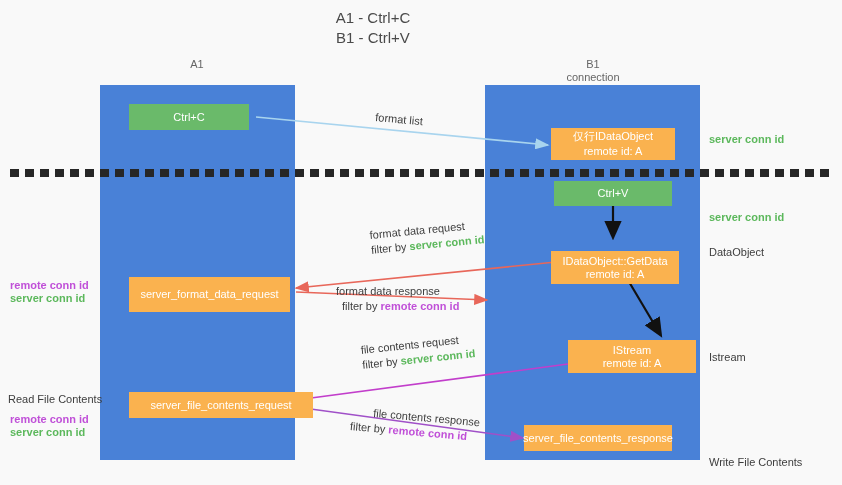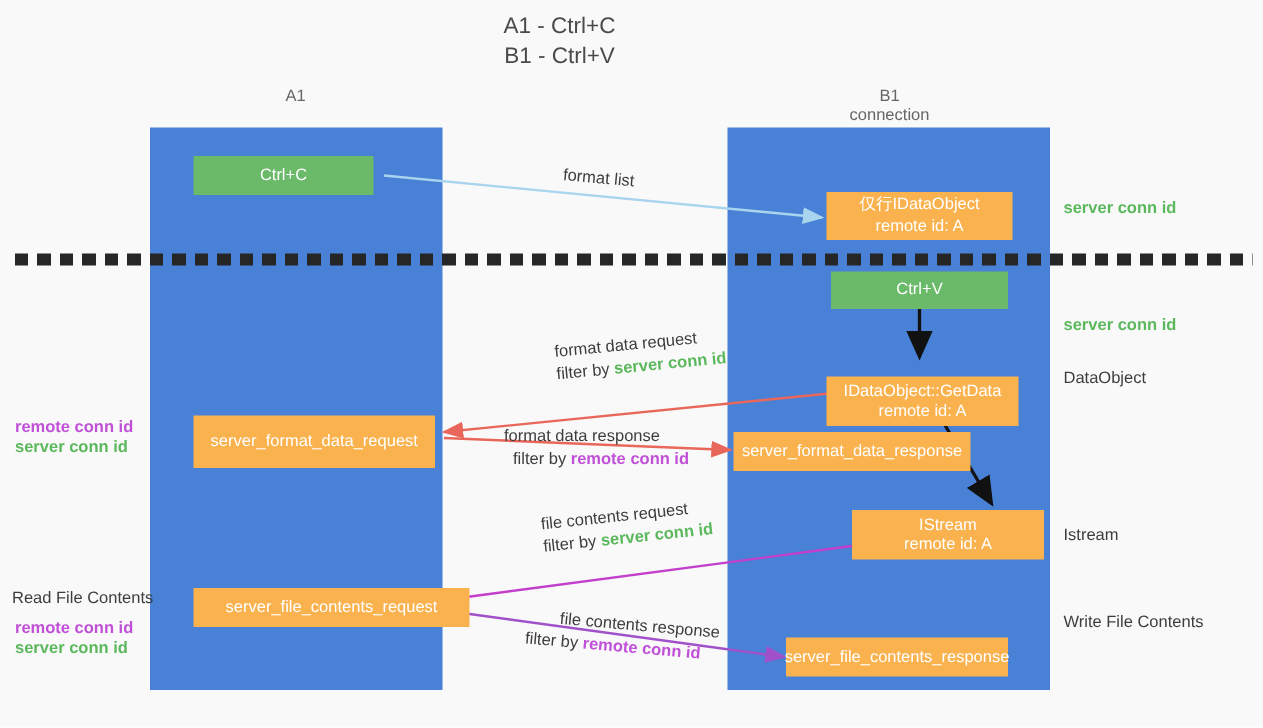--- a/index.html
+++ b/index.html
@@ -194,23 +194,20 @@
   <div class="node orange" style="left:551px; top:251px; width:128px; height:33px;">
     <span>IDataObject::GetData</span>
     <span class="l2">remote id: A</span>
   </div>
 
   <div class="node orange" style="left:568px; top:340px; width:128px; height:33px;">
     <span>IStream</span>
     <span class="l2">remote id: A</span>
   </div>
 
-  <div class="node orange" style="left:489px; top:288px; width:158px; height:26px;">
-    <span>server_format_data_response</span>
-  </div>
 
   <div class="node orange" style="left:524px; top:425px; width:148px; height:26px;">
     <span>server_file_contents_response</span>
   </div>
 
   <div class="dashed-sep"></div>
 
   <div class="edge-label rot" style="left:376px; top:110px; transform: rotate(5.2deg);">
     <span class="lbl-line">format list</span>
   </div>
@@ -236,21 +233,21 @@
   </div>
 
   <div class="side-label c-green" style="left:709px; top:132px;">server conn id</div>
 
   <div class="side-label c-green" style="left:709px; top:210px;">server conn id</div>
 
   <div class="side-label plain" style="left:709px; top:245px;">DataObject</div>
 
   <div class="side-label plain" style="left:709px; top:350px;">Istream</div>
 
-  <div class="side-label plain" style="left:709px; top:408px;">Write File Contents</div>
+  <div class="side-label plain" style="left:709px; top:455px;">Write File Contents</div>
 
   <div class="side-label c-purple" style="left:10px; top:278px;">remote conn id</div>
   <div class="side-label c-green" style="left:10px; top:291px;">server conn id</div>
 
   <div class="side-label plain" style="left:8px; top:392px;">Read File Contents</div>
   <div class="side-label c-purple" style="left:10px; top:412px;">remote conn id</div>
   <div class="side-label c-green" style="left:10px; top:425px;">server conn id</div>
 
 </div>
 

